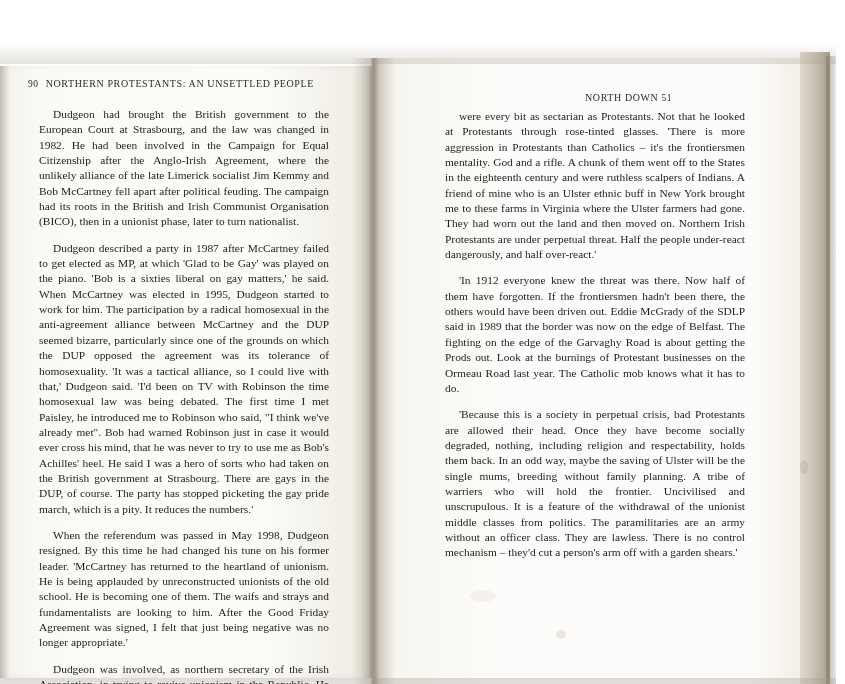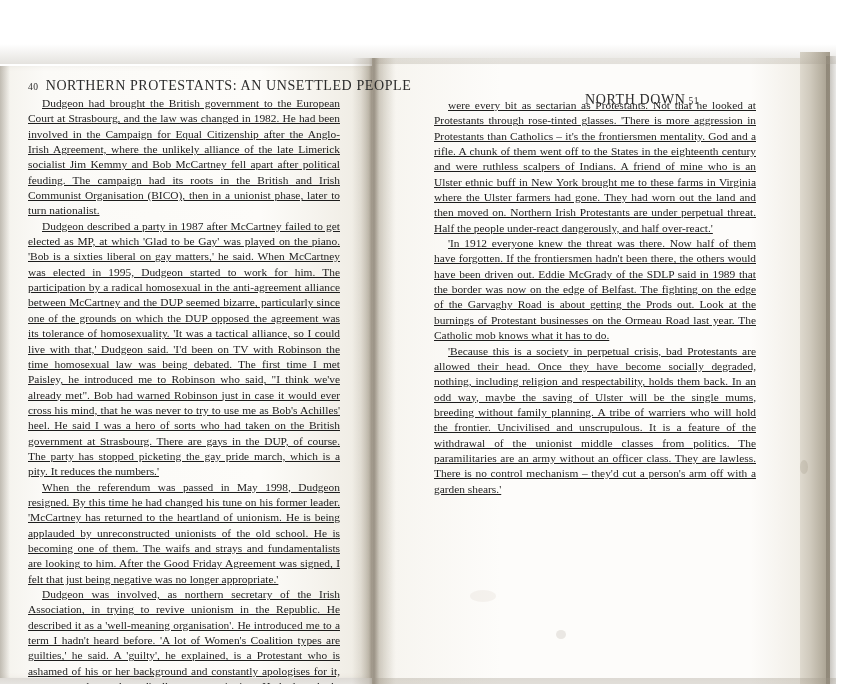--- a/index.html
+++ b/index.html
@@ -124,21 +124,21 @@
   .runhead-left .folio {
     margin-right: 7px;
   }
   .runhead-right {
     left: 585px;
     top: 62px;
   }
   .runhead-right .folio {
     margin-left: 3px;
   }
-  .sc { font-variant: small-caps; font-size: 14px; }
+  .sc { font-variant: small-caps; font-size: 10px; }
 
   
   .col {
     position: absolute;
     font-family: "Liberation Serif", serif;
     color: #1d1d1d;
     text-align: justify;
     font-size: 11.4px;
     line-height: 15.35px;
     -webkit-hyphens: auto;
@@ -148,23 +148,22 @@
     left: 28px;
     top: 66px;
     width: 312px;
   }
   .col-right {
     left: 434px;
     top: 68px;
     width: 322px;
   }
   .col p {
-    margin: 0;
+    margin: 11px;
     text-indent: 14px;
-    text-decoration: underline;
   }
   .col p.first {
     text-indent: 14px;
   }
 
   
   .blotch {
     position: absolute;
     border-radius: 50%;
     background: rgba(186,176,158,0.12);
@@ -201,21 +200,21 @@
     <div class="left-edge-dark"></div>
     <div class="top-shadow"></div>
     <div class="bottom-shadow"></div>
 
     <div class="blotch spot1"></div>
     <div class="blotch spot2"></div>
     <div class="blotch spot3"></div>
     <div class="blotch spot4"></div>
 
     <div class="runhead runhead-left">
-      <span class="folio">40</span><span class="sc">NORTHERN PROTESTANTS: AN UNSETTLED PEOPLE</span>
+      <span class="folio">90</span><span class="sc">NORTHERN PROTESTANTS: AN UNSETTLED PEOPLE</span>
     </div>
 
     <div class="col col-left">
       <p class="first">Dudgeon had brought the British government to the European Court at Strasbourg, and the law was changed in 1982. He had been involved in the Campaign for Equal Citizenship after the Anglo-Irish Agreement, where the unlikely alliance of the late Limerick socialist Jim Kemmy and Bob McCartney fell apart after political feuding. The campaign had its roots in the British and Irish Communist Organisation (BICO), then in a unionist phase, later to turn nationalist.</p>
       <p>Dudgeon described a party in 1987 after McCartney failed to get elected as MP, at which 'Glad to be Gay' was played on the piano. 'Bob is a sixties liberal on gay matters,' he said. When McCartney was elected in 1995, Dudgeon started to work for him. The participation by a radical homosexual in the anti-agreement alliance between McCartney and the DUP seemed bizarre, particularly since one of the grounds on which the DUP opposed the agreement was its tolerance of homosexuality. 'It was a tactical alliance, so I could live with that,' Dudgeon said. 'I'd been on TV with Robinson the time homosexual law was being debated. The first time I met Paisley, he introduced me to Robinson who said, "I think we've already met". Bob had warned Robinson just in case it would ever cross his mind, that he was never to try to use me as Bob's Achilles' heel. He said I was a hero of sorts who had taken on the British government at Strasbourg. There are gays in the DUP, of course. The party has stopped picketing the gay pride march, which is a pity. It reduces the numbers.'</p>
       <p>When the referendum was passed in May 1998, Dudgeon resigned. By this time he had changed his tune on his former leader. 'McCartney has returned to the heartland of unionism. He is being applauded by unreconstructed unionists of the old school. He is becoming one of them. The waifs and strays and fundamentalists are looking to him. After the Good Friday Agreement was signed, I felt that just being negative was no longer appropriate.'</p>
       <p>Dudgeon was involved, as northern secretary of the Irish Association, in trying to revive unionism in the Republic. He described it as a 'well-meaning organisation'. He introduced me to a term I hadn't heard before. 'A lot of Women's Coalition types are guilties,' he said. A 'guilty', he explained, is a Protestant who is ashamed of his or her background and constantly apologises for it, or supports those who radically oppose unionism. He had no doubt himself that Catholics</p>
     </div>
 
     <div class="runhead runhead-right">

